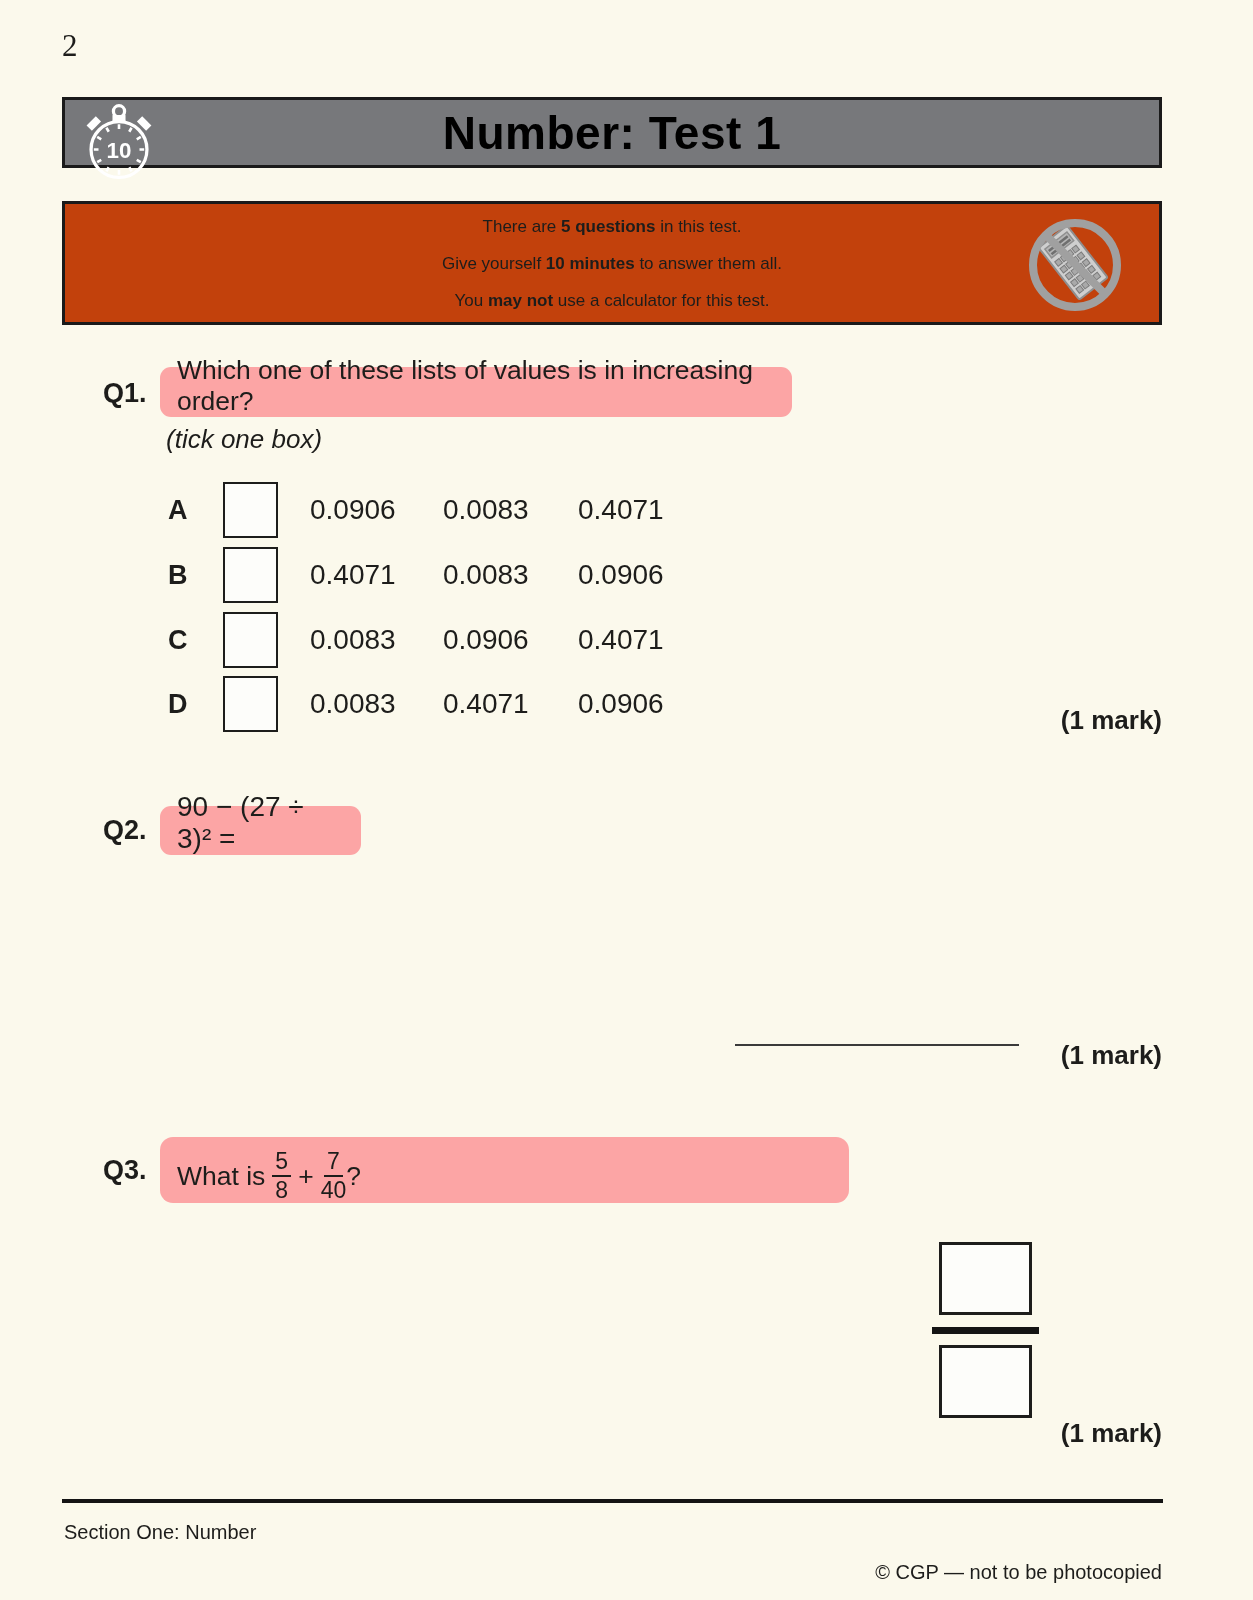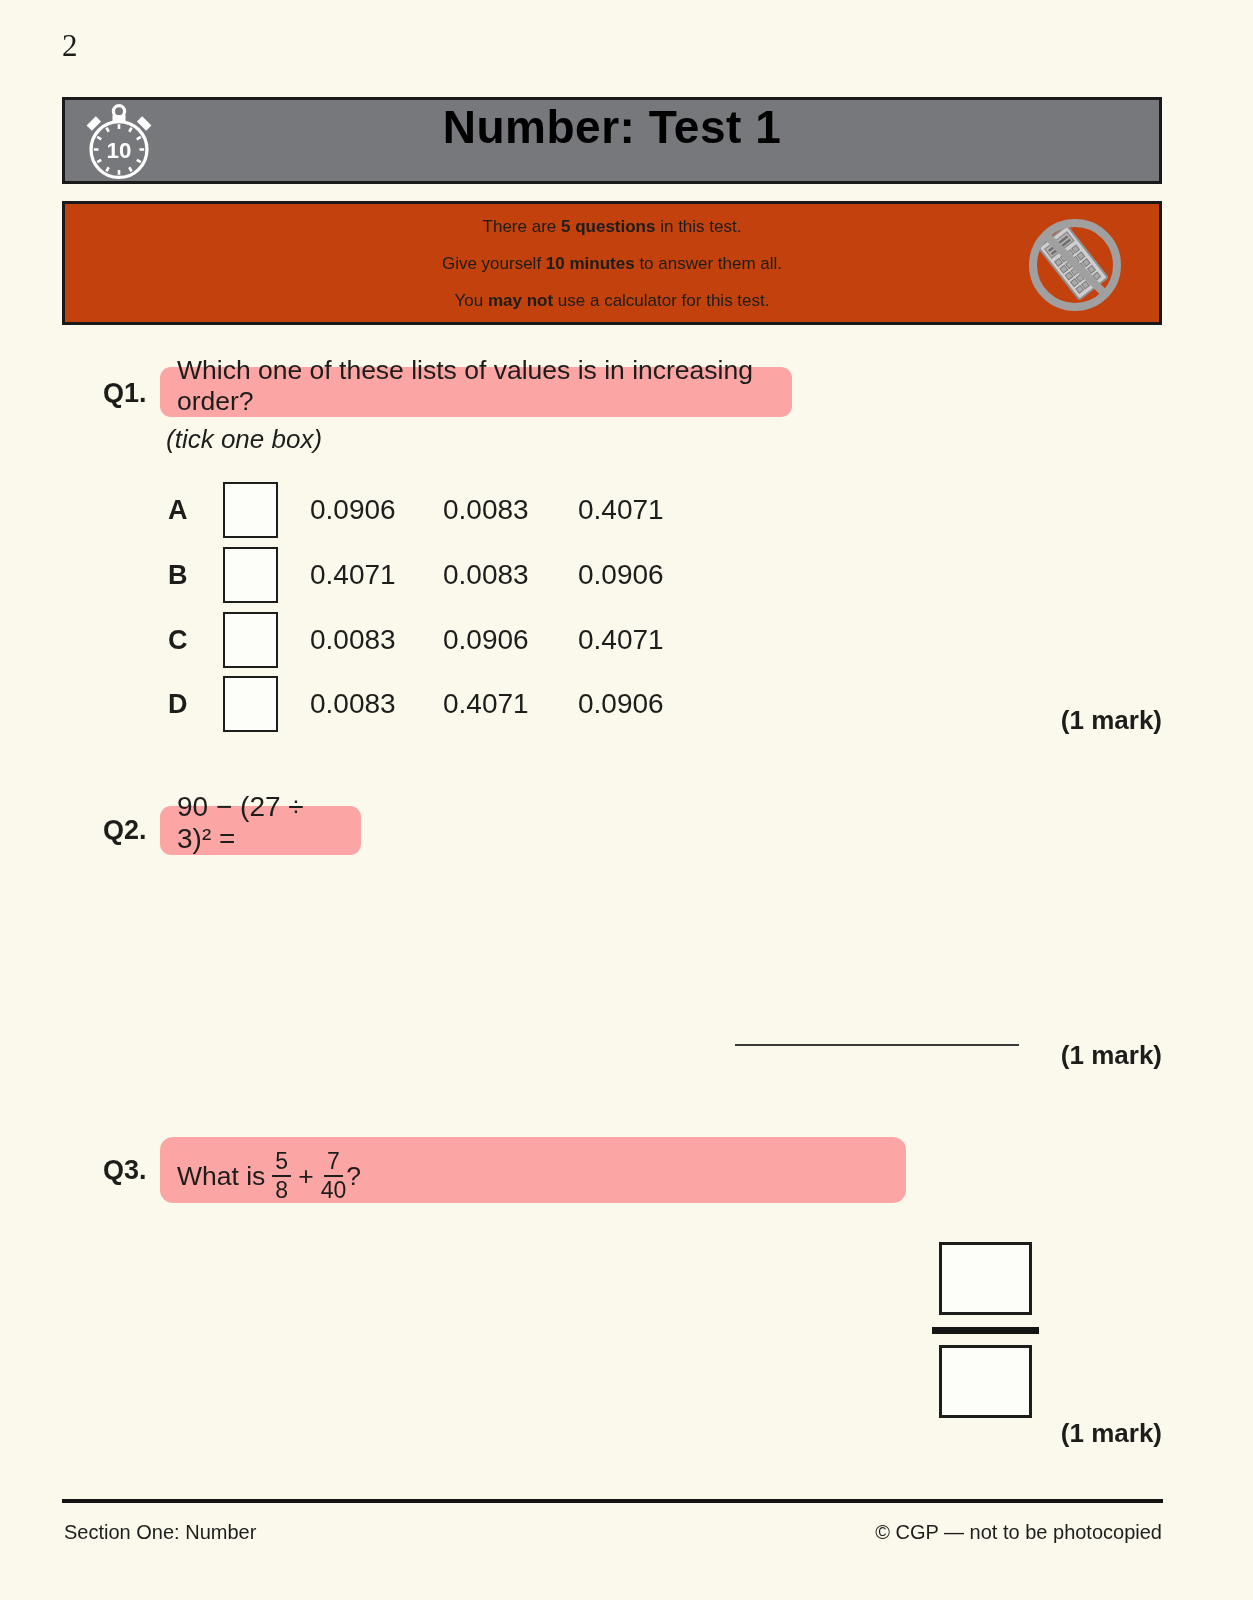--- a/index.html
+++ b/index.html
@@ -12,23 +12,23 @@
     font-family: "Liberation Sans", sans-serif;
     overflow: hidden;
   }
   .page-number {
     position: absolute; left: 62px; top: 28px;
     font-family: "Liberation Serif", serif;
     font-size: 31px; font-weight: 400;
   }
   
   .header {
-    position: absolute; left: 62px; top: 97px; width: 1100px; height: 87px;
+    position: absolute; left: 62px; top: 97px; width: 1100px; height: 71px;
     background: #77787b; border: 3px solid #1a1a1a;
-    display: flex; 
+    display: flex; align-items: center;
   }
   .header .timer { position: absolute; left: 13px; top: 2px; }
   .header .title {
     width: 100%; text-align: center;
     color: #000000; font-size: 46px; font-weight: 700; letter-spacing: .5px;
   }
   
   .infobox {
     position: absolute; left: 62px; top: 201px; width: 1100px; height: 124px;
     background: #c2410c; border: 3px solid #1a1a1a;
@@ -88,21 +88,21 @@
   }
   
   .footer-rule {
     position: absolute; left: 62px; top: 1499px; width: 1101px; height: 4px;
     background: #141414;
   }
   .footer-left, .footer-right {
     position: absolute; top: 1521px; font-size: 20px; font-weight: 400;
   }
   .footer-left { left: 64px; }
-  .footer-right { right: 91px; }
+  .footer-right { right: 91px; margin-top: 40px; }
 </style>
 </head>
 <body>
 
 <div class="page">
 
   <div class="page-number">2</div>
 
   <div class="header">
     <span class="timer">
@@ -197,21 +197,21 @@
   <div class="marks" style="top:705px;">(1 mark)</div>
 
   <div class="qlabel" style="top:806px; line-height:49px;">Q2.</div>
   <div class="highlight" style="left:160px; top:806px; width:201px; height:49px; font-weight:400; font-size:28px;">
     <span>90 − (27 ÷ 3)² =</span>
   </div>
   <div class="answer-line"></div>
   <div class="marks" style="top:1040px;">(1 mark)</div>
 
   <div class="qlabel" style="top:1137px; line-height:66px;">Q3.</div>
-  <div class="highlight" style="left:160px; top:1137px; width:746px; height:66px; border-radius:13px;">
+  <div class="highlight" style="left:160px; top:1137px; width:689px; height:66px; border-radius:13px;">
     <span class="q3-line">
       <span>What is</span>
       <span class="frac">
         <span class="num">5</span>
         <span class="den">8</span>
       </span>
       <span>+</span>
       <span class="frac" style="margin-right:0;">
         <span class="num">7</span>
         <span class="den">40</span>

